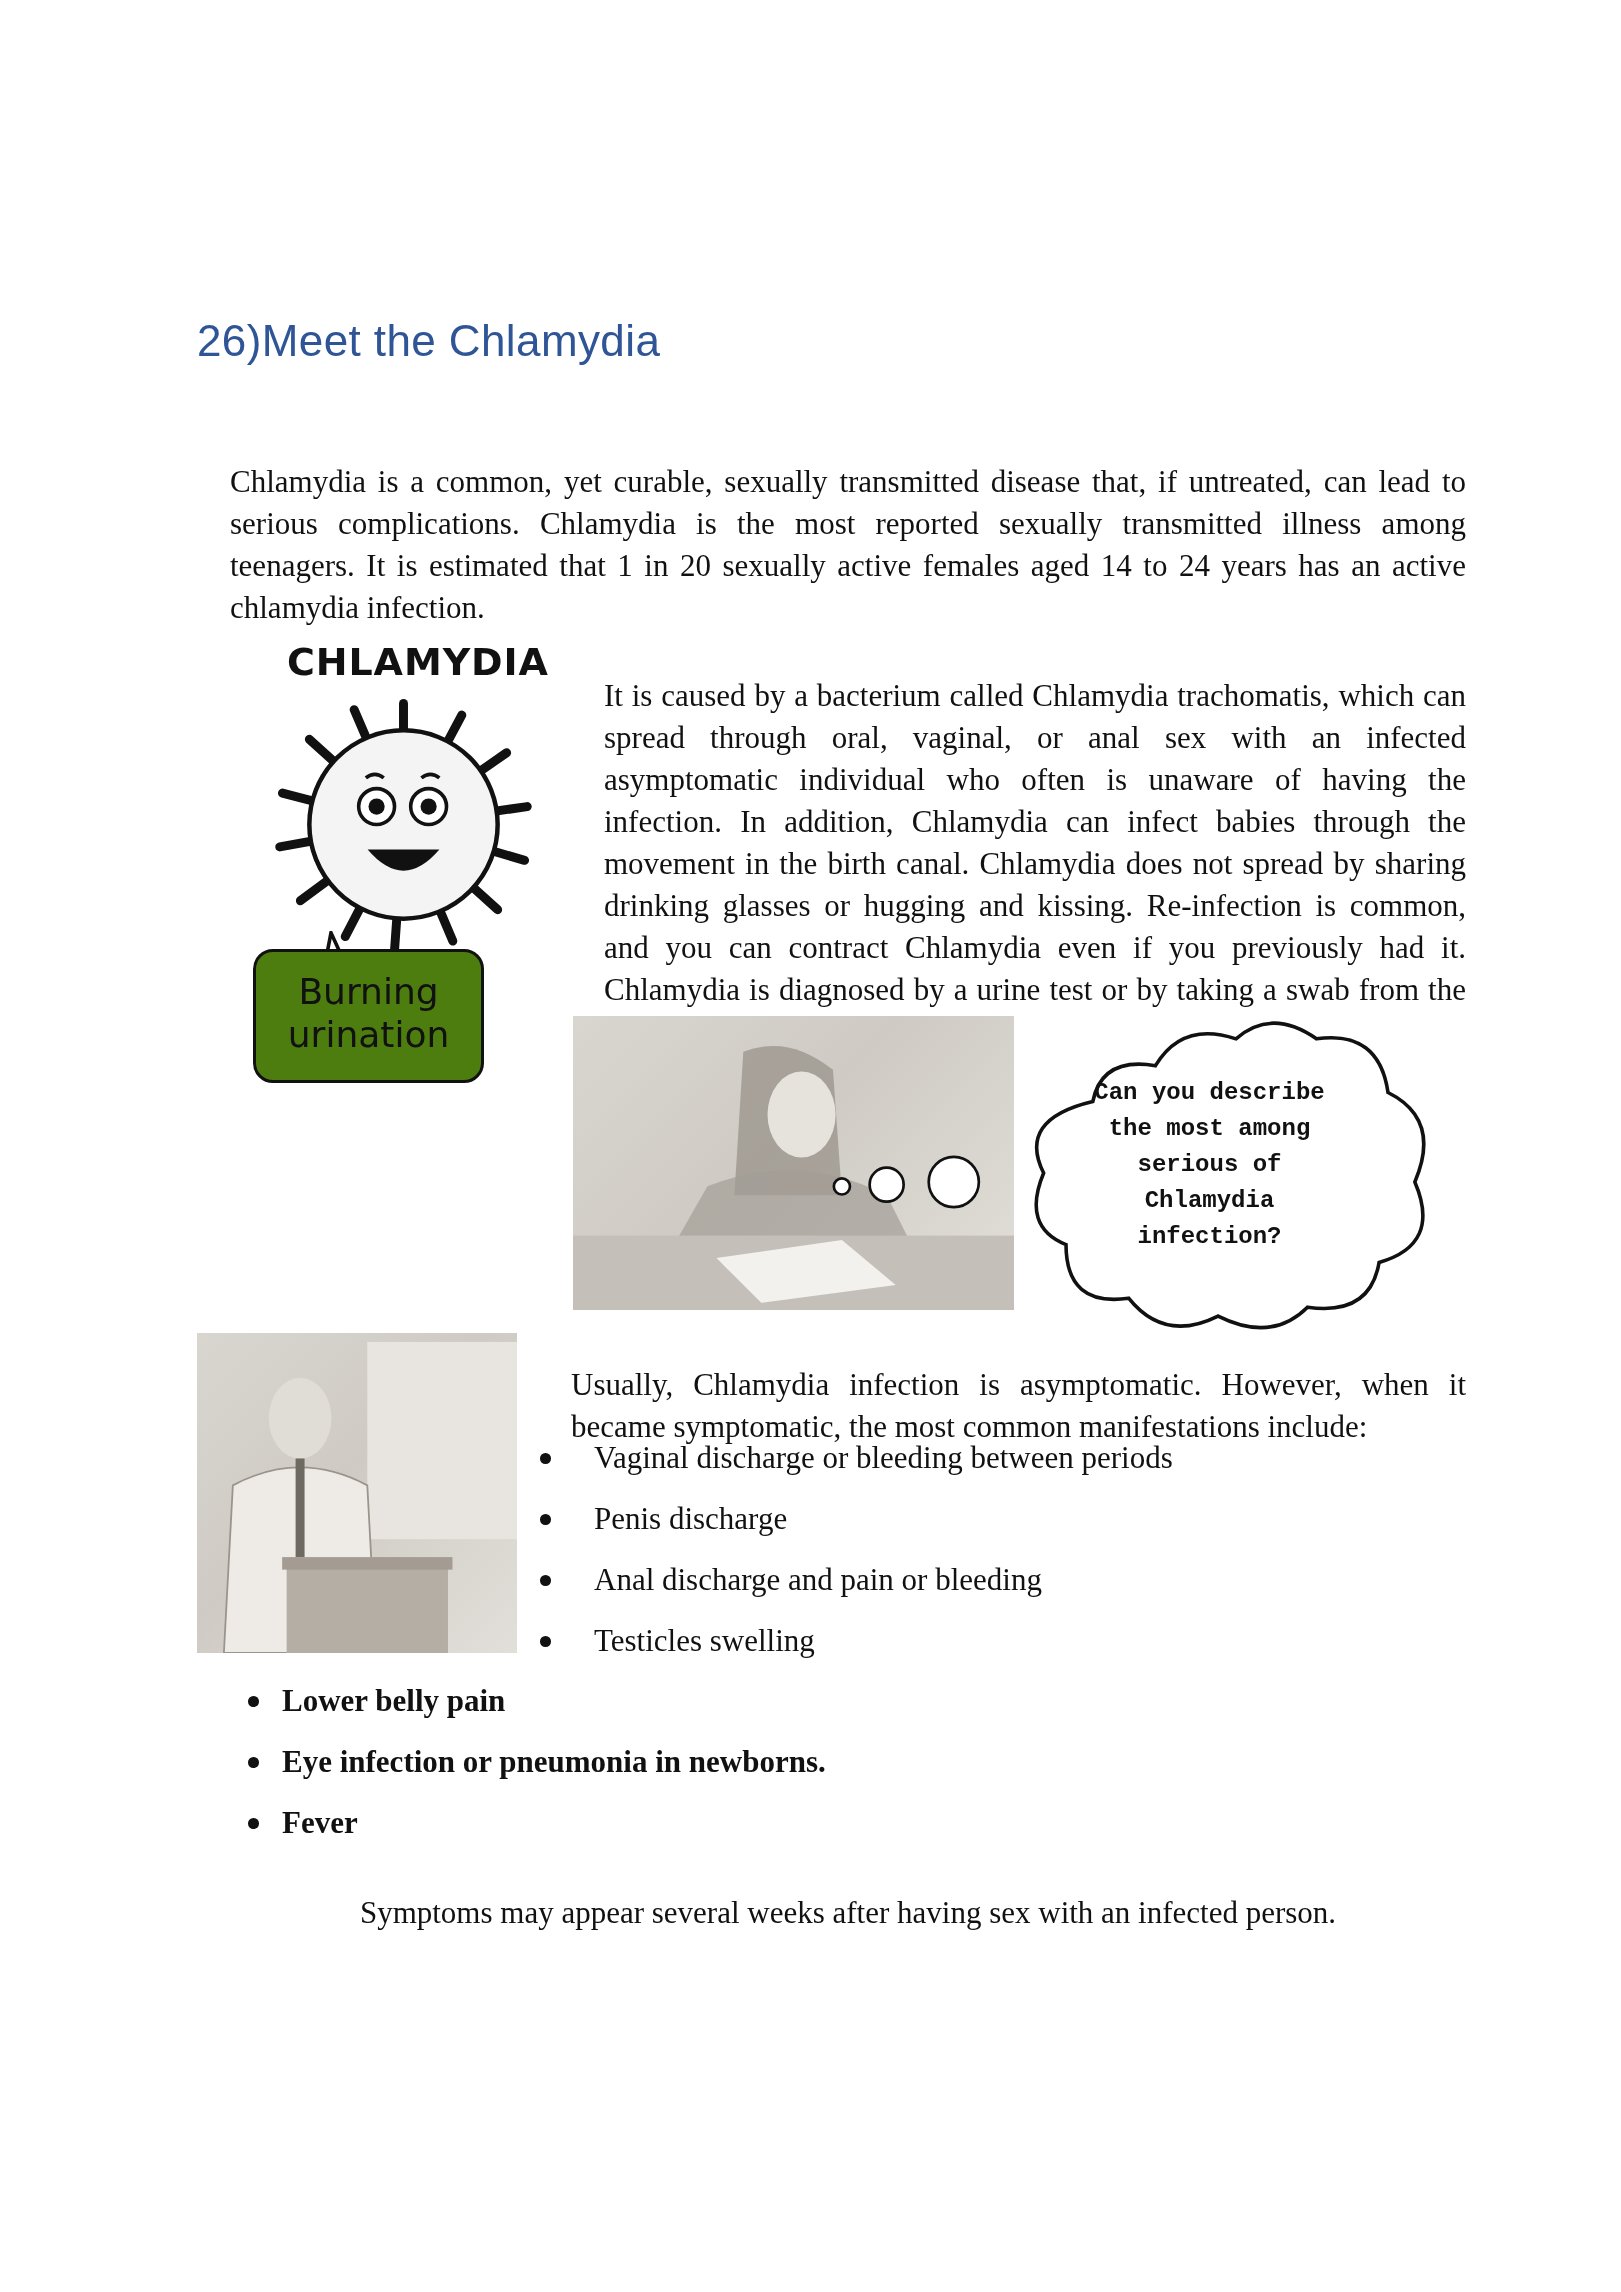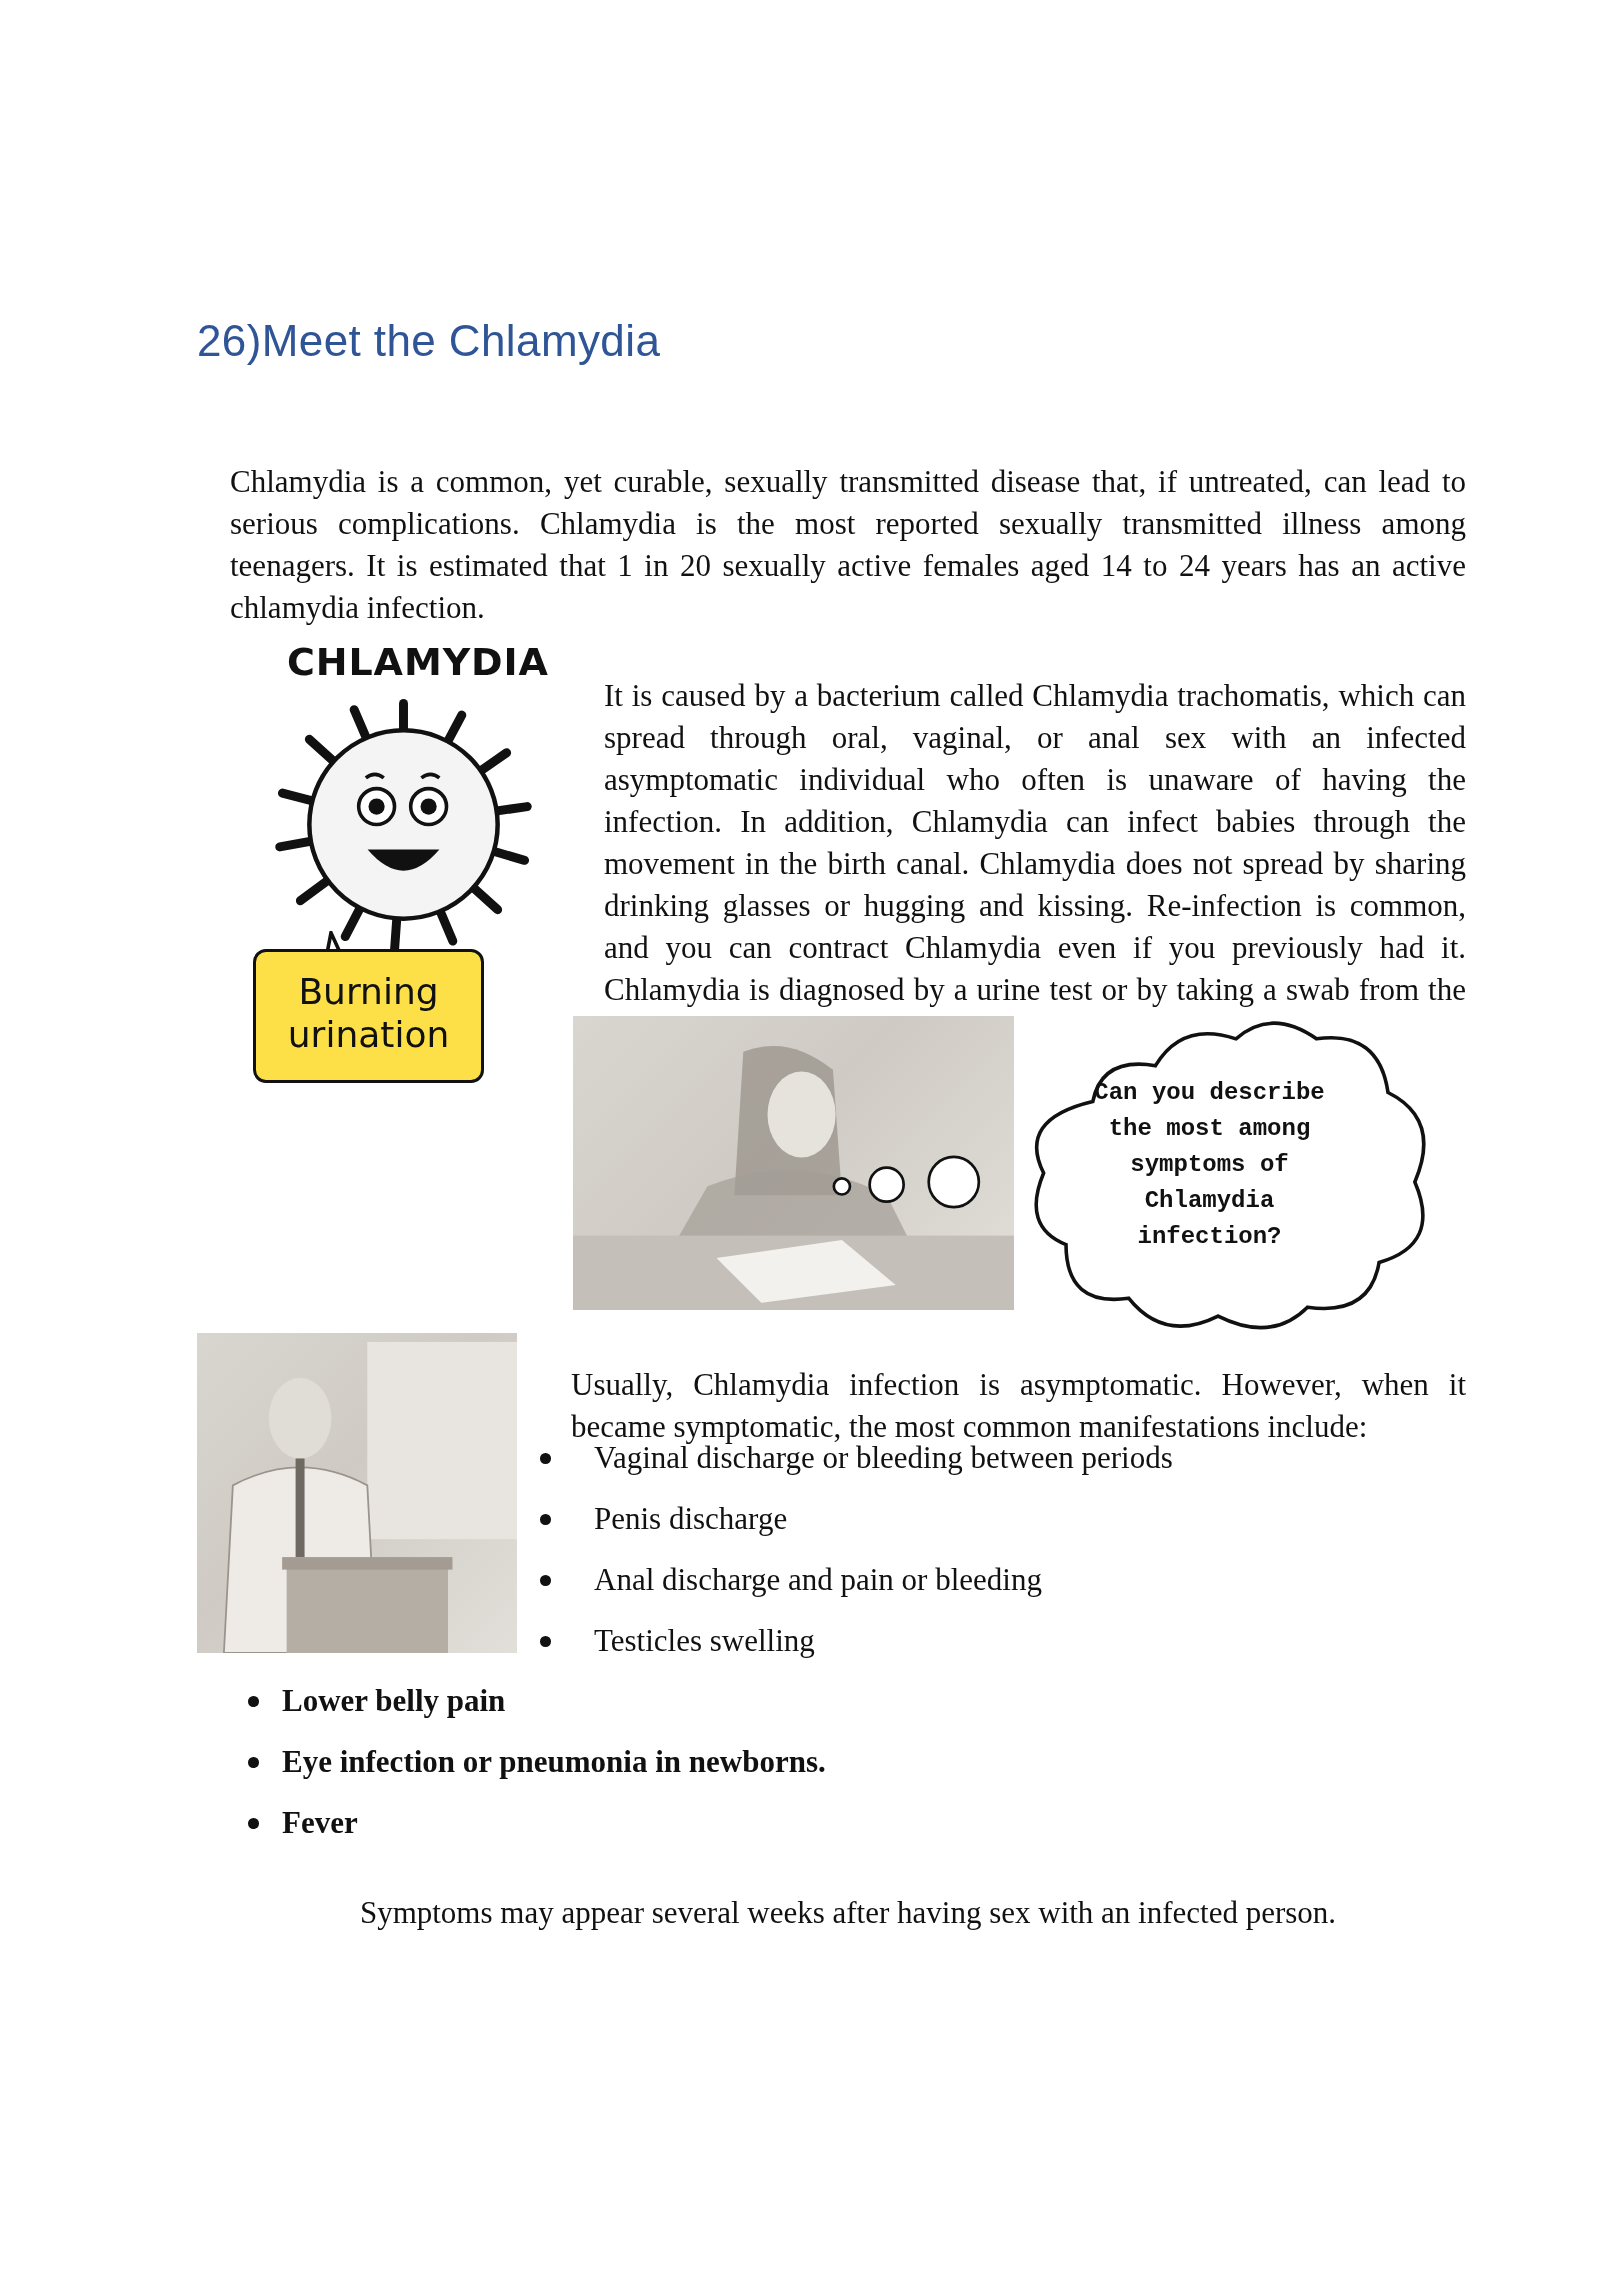--- a/index.html
+++ b/index.html
@@ -17,21 +17,21 @@
   .bullets li .dot { position:absolute; left:0; top:16px; width:10.7px; height:10.7px; border-radius:50%; background:#111; }
   .b1 { left:540px; top:1437px; }
   .b1 li .txt { position:absolute; left:54px; white-space:nowrap; }
   .b2 { left:248px; top:1680px; }
   .b2 li .txt { position:absolute; left:34px; white-space:nowrap;font-weight:bold; }
   .img-box { position:absolute; overflow:hidden; }
   .sketch { background:linear-gradient(135deg,#d9d6d0 0%,#cfcbc4 45%,#e2dfda 100%); }
   .chl-title { position:absolute; left:287px; top:640px; font-family:"DejaVu Sans","Liberation Sans",sans-serif;
                font-weight:bold; font-size:38px; letter-spacing:0.9px; color:#111; }
   .speech { position:absolute; left:253px; top:949px; width:231px; height:134px; border:3.6px solid #111;
-            border-radius:13px; background:#fde047; font-family:"DejaVu Sans","Liberation Sans",sans-serif;
+            border-radius:20px; background:#4d7c0f; font-family:"DejaVu Sans","Liberation Sans",sans-serif;
             font-size:36px; line-height:43px; text-align:center; padding-top:18px; box-sizing:border-box; }
   .speech .l { display:block; }
   .cloud-text { position:absolute; left:1075px; top:1075px; width:269px; text-align:center;
                 font-family:Liberation Mono, monospace; font-weight:bold; font-size:24px; line-height:36px; }
   .cloud-text span { display:block; }
 </style>
 </head>
 <body>
 
 <h1 class="title">26)Meet the Chlamydia</h1>
@@ -91,21 +91,21 @@
   <circle cx="20" cy="35" r="9" fill="#fff" stroke="#111" stroke-width="3"></circle>
   <circle cx="70" cy="33" r="19" fill="#fff" stroke="#111" stroke-width="3"></circle>
   <circle cx="145" cy="30" r="28" fill="#fff" stroke="#111" stroke-width="3"></circle>
 </svg>
 <svg style="position:absolute;left:1021px;top:1012px" width="412" height="322" viewBox="0 0 460 360">
   <path d="M80 100 Q90 50 150 60 Q180 10 240 30 Q280 -5 330 30 Q400 20 410 90 Q470 120 440 190 Q470 260 400 280 Q390 340 320 330 Q280 370 220 340 Q160 370 120 320 Q50 330 50 260 Q0 240 25 180 Q-5 120 80 100 Z" fill="#fff" stroke="#111" stroke-width="4"></path>
 </svg>
 <div class="cloud-text">
   <span>Can you describe</span>
   <span>the most among</span>
-  <span>symptoms of</span>
+  <span>serious of</span>
   <span>Chlamydia</span>
   <span>infection?</span>
 </div>
 
 <div class="img-box sketch" style="left:197px;top:1333px;width:320px;height:320px;">
   <svg width="320" height="320" viewBox="0 0 357 357">
     <rect x="190" y="10" width="167" height="220" fill="#e8e5e0"></rect>
     <ellipse cx="115" cy="95" rx="35" ry="45" fill="#e0dcd6"></ellipse>
     <path d="M40 170 Q115 130 190 170 L200 357 L30 357 Z" fill="#eeebe6" stroke="#9a948c" stroke-width="2"></path>
     <rect x="110" y="140" width="10" height="110" fill="#6e6961"></rect>

